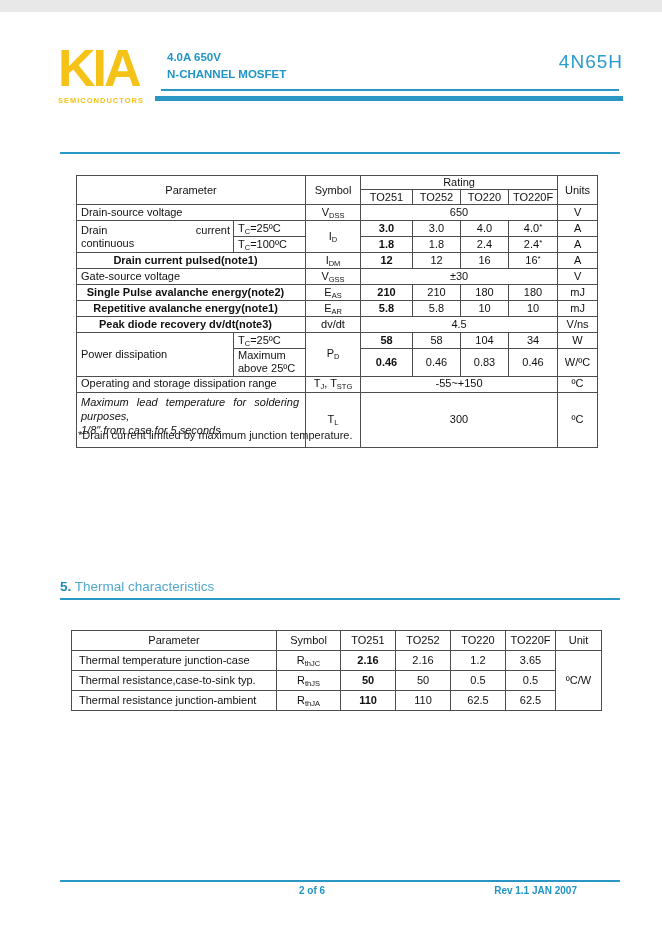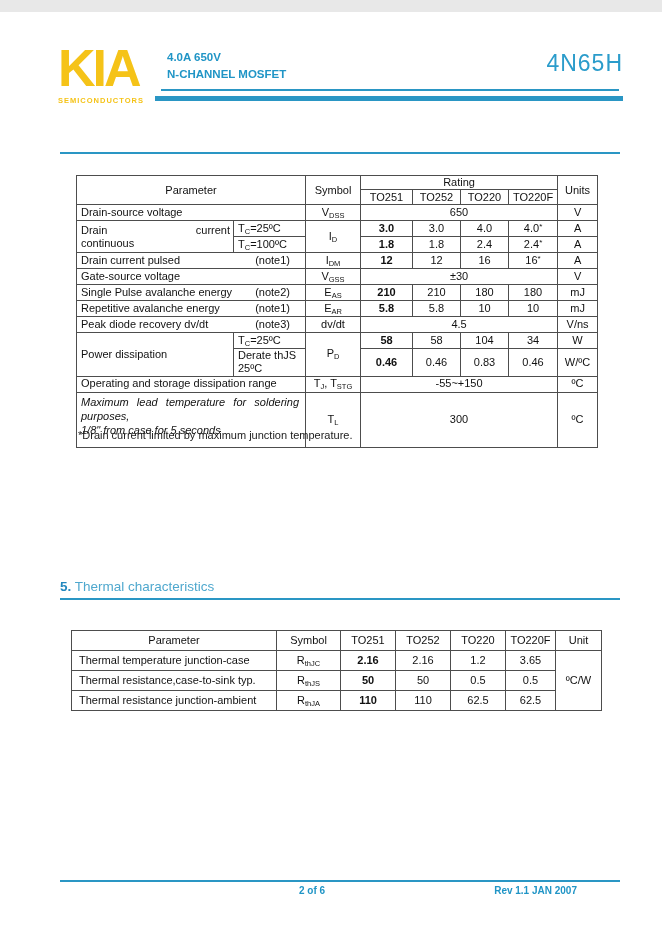--- a/index.html
+++ b/index.html
@@ -15,21 +15,21 @@
   }
   .logo-sub{
     position:absolute;left:58px;top:84px;color:#f5c318;font-size:7.5px;
     font-weight:bold;letter-spacing:1px;
   }
   .subtitle{
     position:absolute;left:167px;top:37px;color:#2095c6;font-weight:bold;
     font-size:11.5px;line-height:1.45;
   }
   .partno{
-    position:absolute;right:39px;top:40px;color:#2b9ccb;font-size:23px;
+    position:absolute;right:39px;top:40px;color:#2b9ccb;font-size:19px;
     letter-spacing:1px;line-height:1;
   }
   .rule-thin{position:absolute;left:161px;top:77px;width:458px;height:2px;background:#2a96c4;}
   .rule-thick{position:absolute;left:155px;top:84px;width:468px;height:5px;background:#2a96c4;}
   
   .sec{position:absolute;left:60px;font-size:13.5px;}
   .sec .no{font-weight:bold;color:#2287be;}
   .sec .tt{color:#4fa8ce;}
   .sec4{top:121px;}
   .sec5{top:567px;}
@@ -44,21 +44,21 @@
   sup{font-size:8px;vertical-align:3px;}
   .t1{position:absolute;left:76px;top:163px;width:521px;}
   .t1 tr{height:16px;}
   .t1 tr.hr{height:14px;}
   .t1 tr.hr2{height:15px;}
   .t1 tr.tall{height:40px;}
   .t2{position:absolute;left:71px;top:618px;width:530px;}
   .t2 tr{height:20px;}
   .p{text-align:left;padding-left:4px;}
   .b{font-weight:bold;}
-  .pwrap{display:flex;justify-content:space-between;}
+  .pwrap{display:flex;justify-content:center;font-weight:bold;}
   .pwrap .note{margin-right:12px;}
   .plines div:first-child{text-align:justify;text-align-last:justify;}
   .tl-cell{white-space:pre-line;text-align:justify;padding:2px 6px 10px 4px;line-height:1.3;font-style:italic;}
   .footnote{position:absolute;left:78px;top:417px;font-size:11px;color:#1a1a1a;}
   
   .footer-rule{position:absolute;left:60px;top:868px;width:560px;height:2px;background:#2a96c4;}
   .footer-page{position:absolute;left:262px;top:873px;width:100px;text-align:center;color:#2095c6;font-weight:bold;font-size:10px;}
   .footer-rev{position:absolute;right:85px;top:873px;color:#2095c6;font-weight:bold;font-size:10px;}
 </style>
 </head>
@@ -192,21 +192,21 @@
       <td rowspan="2" class="p">Power dissipation</td>
       <td class="p">T<sub>C</sub>=25ºC</td>
       <td rowspan="2">P<sub>D</sub></td>
       <td class="b">58</td>
       <td>58</td>
       <td>104</td>
       <td>34</td>
       <td>W</td>
     </tr>
     <tr>
-      <td class="p">Derate thJS 25ºC</td>
+      <td class="p">Maximum above 25ºC</td>
       <td class="b">0.46</td>
       <td>0.46</td>
       <td>0.83</td>
       <td>0.46</td>
       <td>W/ºC</td>
     </tr>
     <tr>
       <td colspan="2" class="p">Operating and storage dissipation range</td>
       <td>T<sub>J</sub>, T<sub>STG</sub></td>
       <td colspan="4">-55~+150</td>

